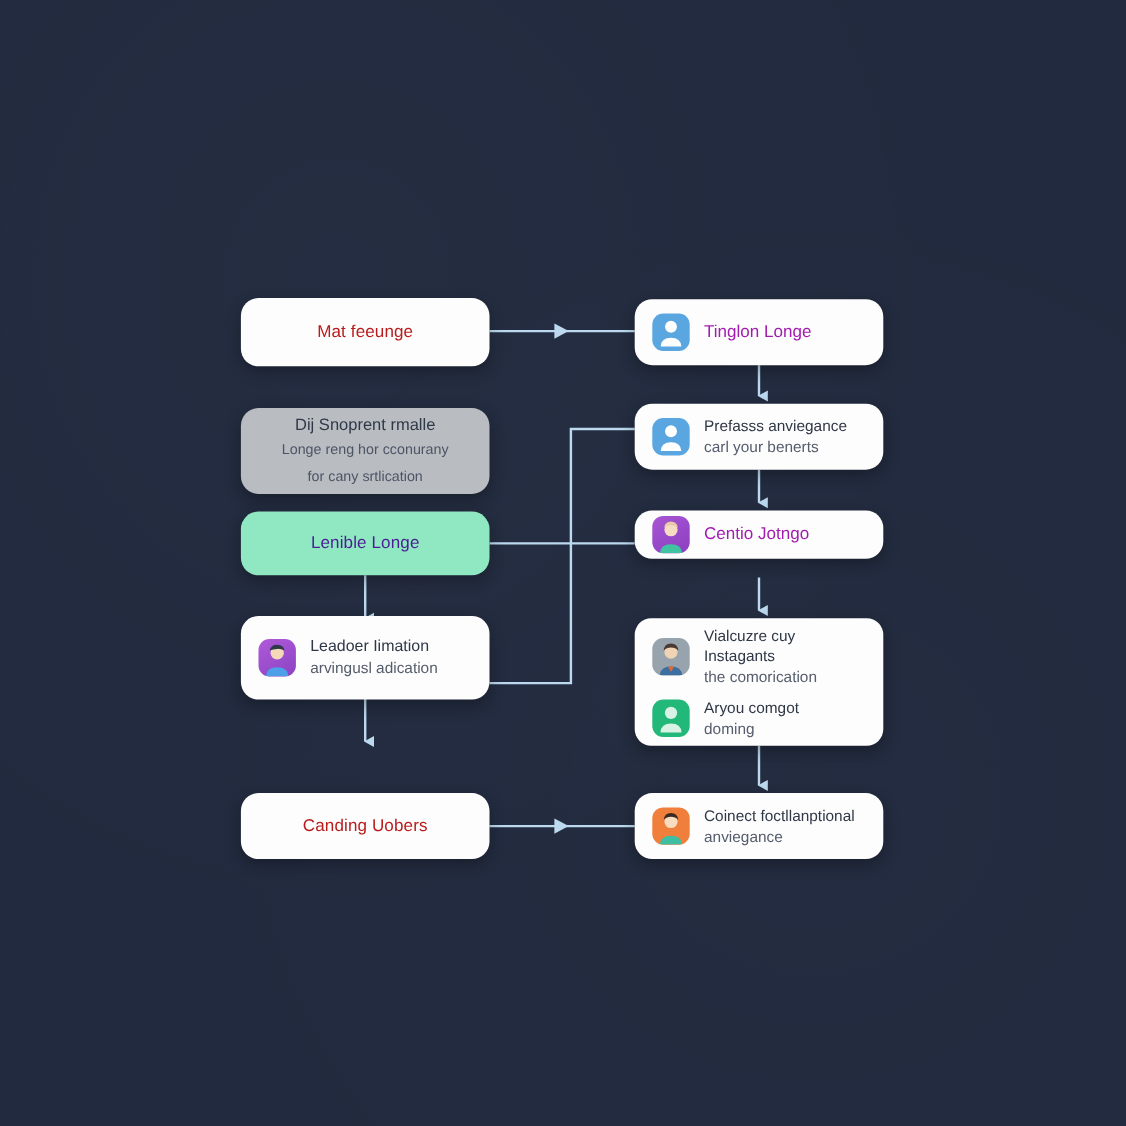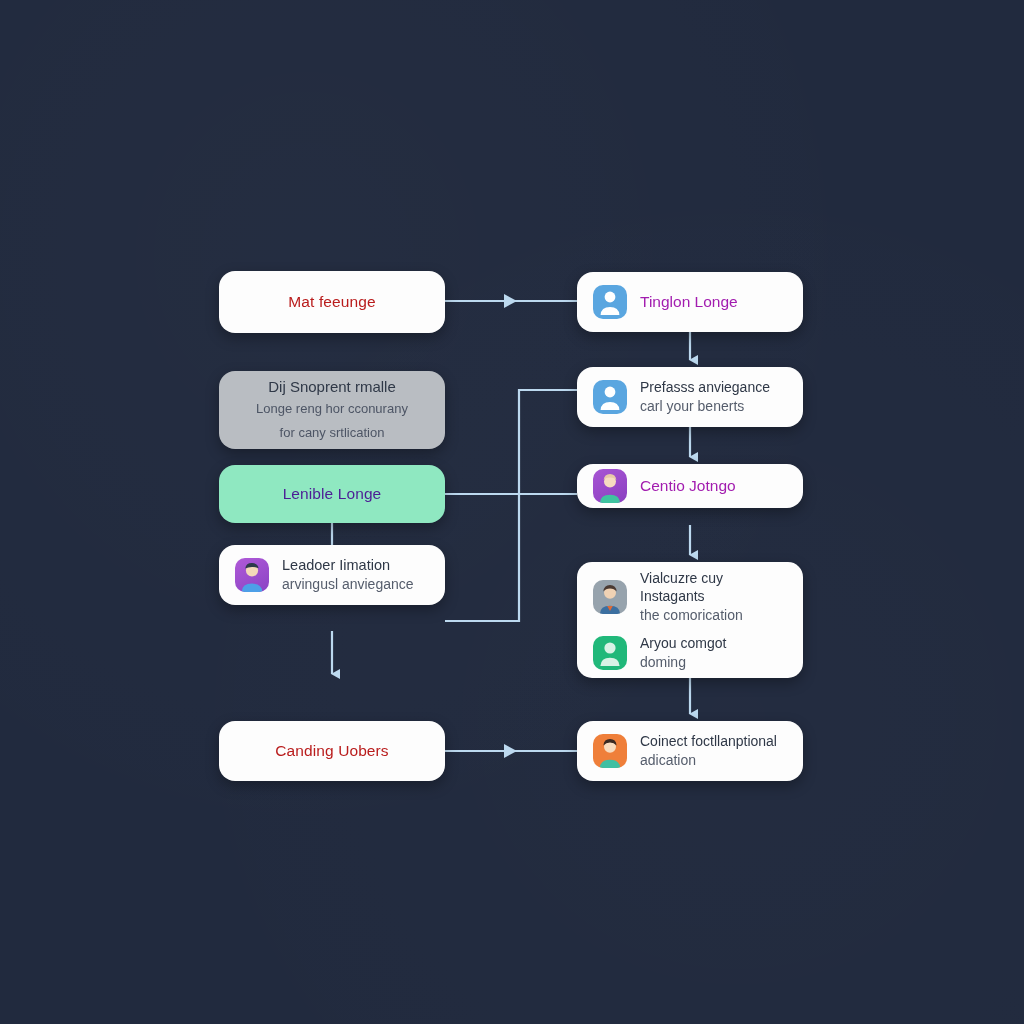--- a/index.html
+++ b/index.html
@@ -168,32 +168,32 @@
       <div class="sub">for cany srtlication</div>
     </div>
   </div>
 
   <div class="node green" style="left:219px; top:465px; width:226px; height:58px;">
     <div class="node-center">
       <div class="title-1line">Lenible Longe</div>
     </div>
   </div>
 
-  <div class="node white left-avatar" style="left:219px; top:545px; width:226px; height:60px;">
+  <div class="node white left-avatar" style="left:219px; top:560px; width:226px; height:76px;">
     <div class="row">
       <div class="avatar" style="background:linear-gradient(150deg,#b05ad8,#8a43c4);">
         <svg width="34" height="34" viewBox="0 0 34 34" aria-hidden="true">
           <circle cx="17" cy="12.4" r="6.1" fill="#f4d9b9"></circle>
           <path d="M10.2 10.4 q1.1 -5.6 7 -5.3 q5.6 0.3 6.4 5.2 q-3.1 -1.6 -6.6 -1.4 q-4 0.2 -6.8 1.5 Z" fill="#2d3a4a"></path>
           <path d="M6.6 34 q0.6 -8.4 10.4 -8.4 q9.8 0 10.4 8.4 Z" fill="#4da0e8"></path>
         </svg>
       </div>
       <div class="labels">
         <div class="l1">Leadoer Iimation</div>
-        <div class="l2">arvingusl anviegance</div>
+        <div class="l2">arvingusl adication</div>
       </div>
     </div>
   </div>
 
   <div class="node white" style="left:219px; top:721px; width:226px; height:60px;">
     <div class="node-center">
       <div class="title-1line">Canding Uobers</div>
     </div>
   </div>
 
@@ -276,18 +276,18 @@
     <div class="row">
       <div class="avatar" style="background:#ef7f3a;">
         <svg width="34" height="34" viewBox="0 0 34 34" aria-hidden="true">
           <circle cx="17" cy="12.8" r="6" fill="#f7dcc0"></circle>
           <path d="M10.4 11.4 q0.6 -6.4 6.6 -6.4 q6 0 6.6 6.4 q-2.6 -2.8 -6.6 -2.8 q-4 0 -6.6 2.8 Z" fill="#3b2a22"></path>
           <path d="M6.8 34 q0.6 -8.3 10.2 -8.3 q9.6 0 10.2 8.3 Z" fill="#3fbfa2"></path>
         </svg>
       </div>
       <div class="labels">
         <div class="l1">Coinect foctllanptional</div>
-        <div class="l2">adication</div>
+        <div class="l2">anviegance</div>
       </div>
     </div>
   </div>
 
 </div>
 
 </body></html>

